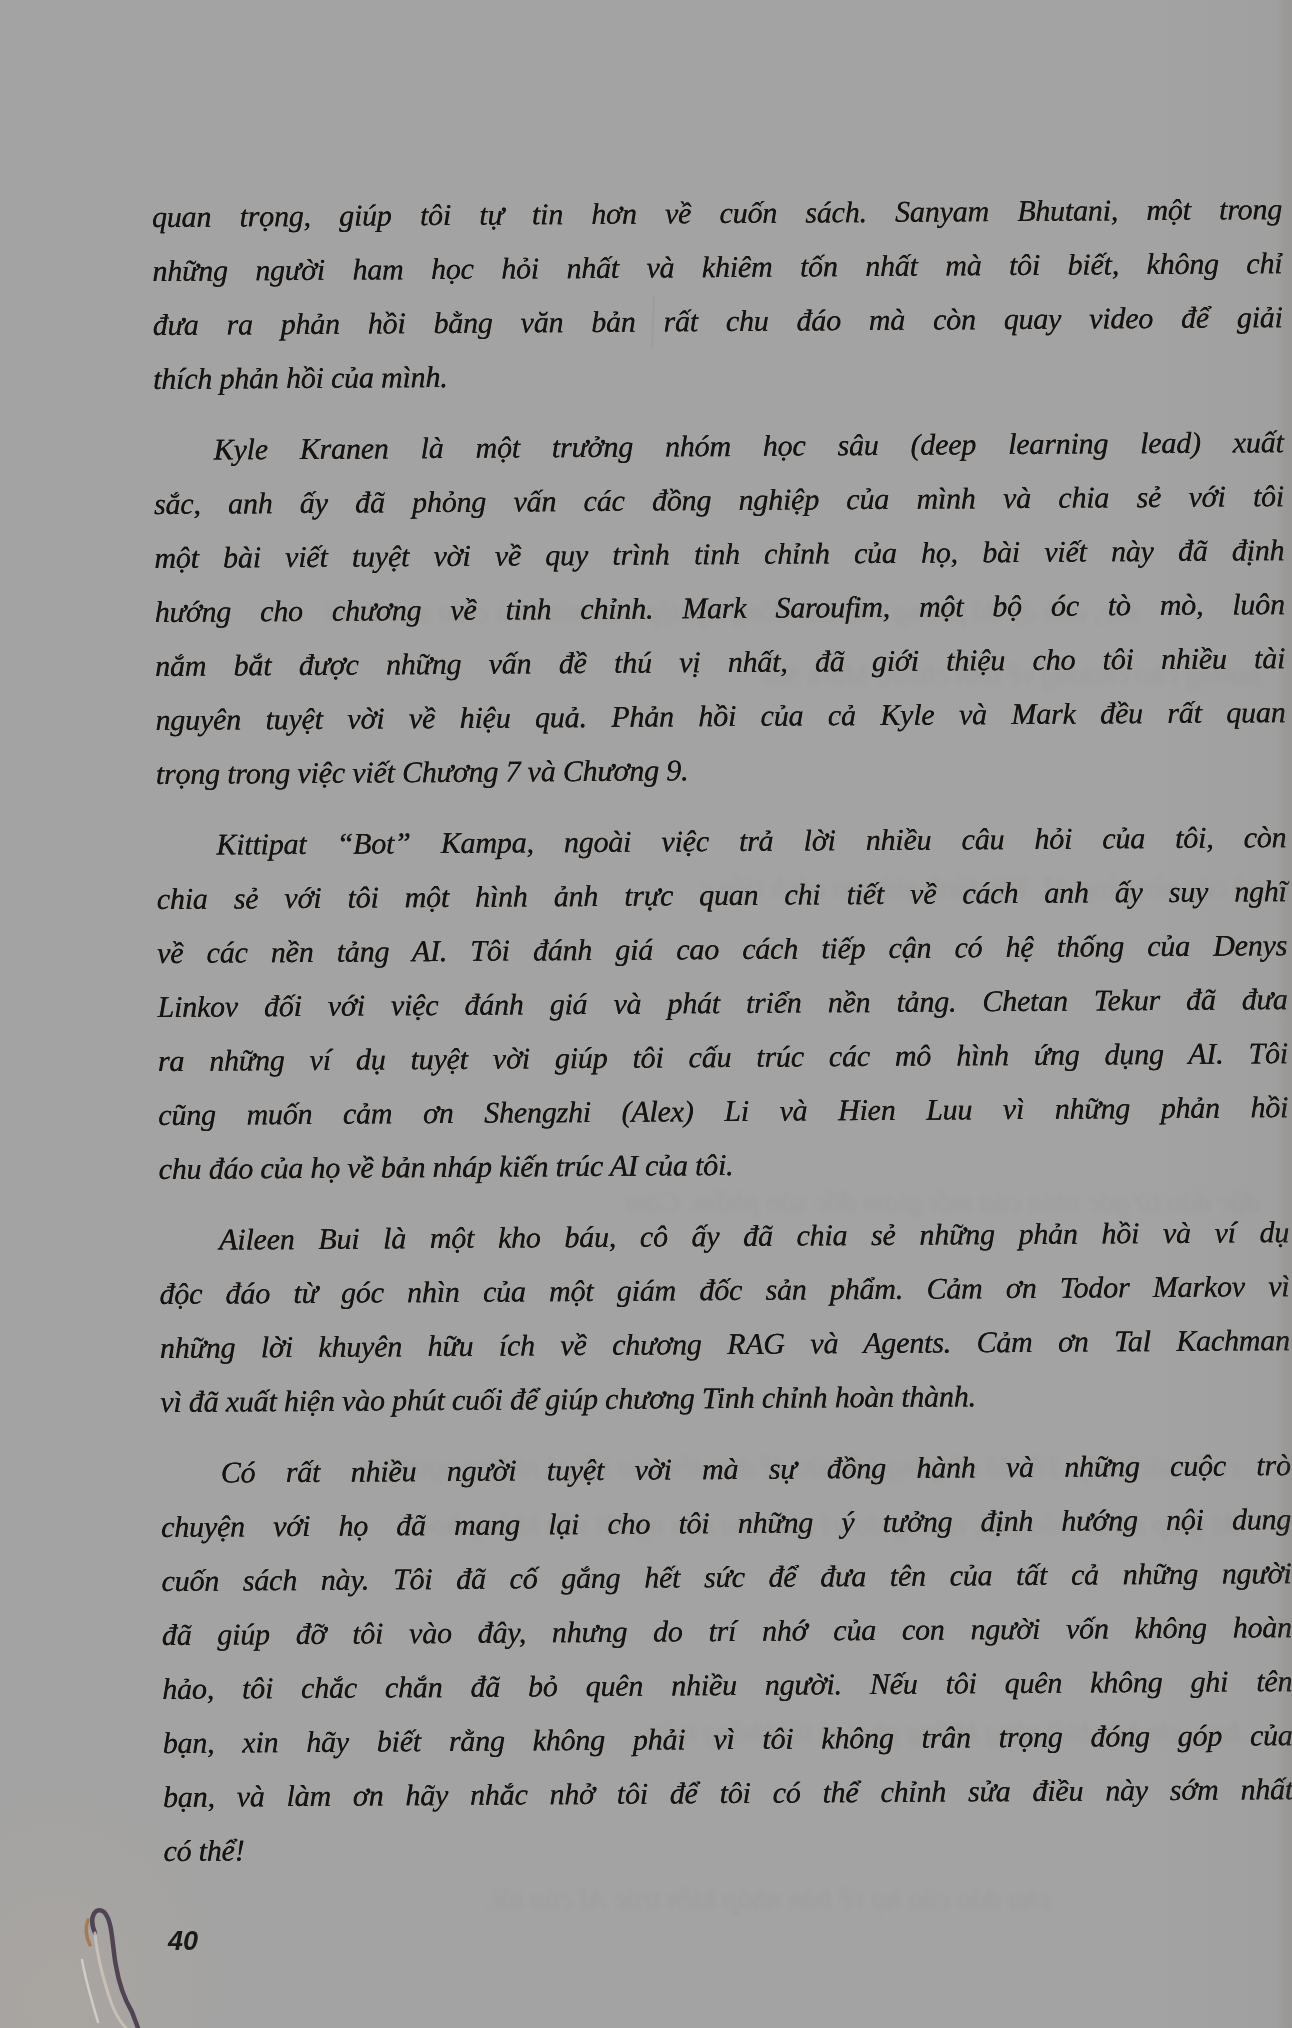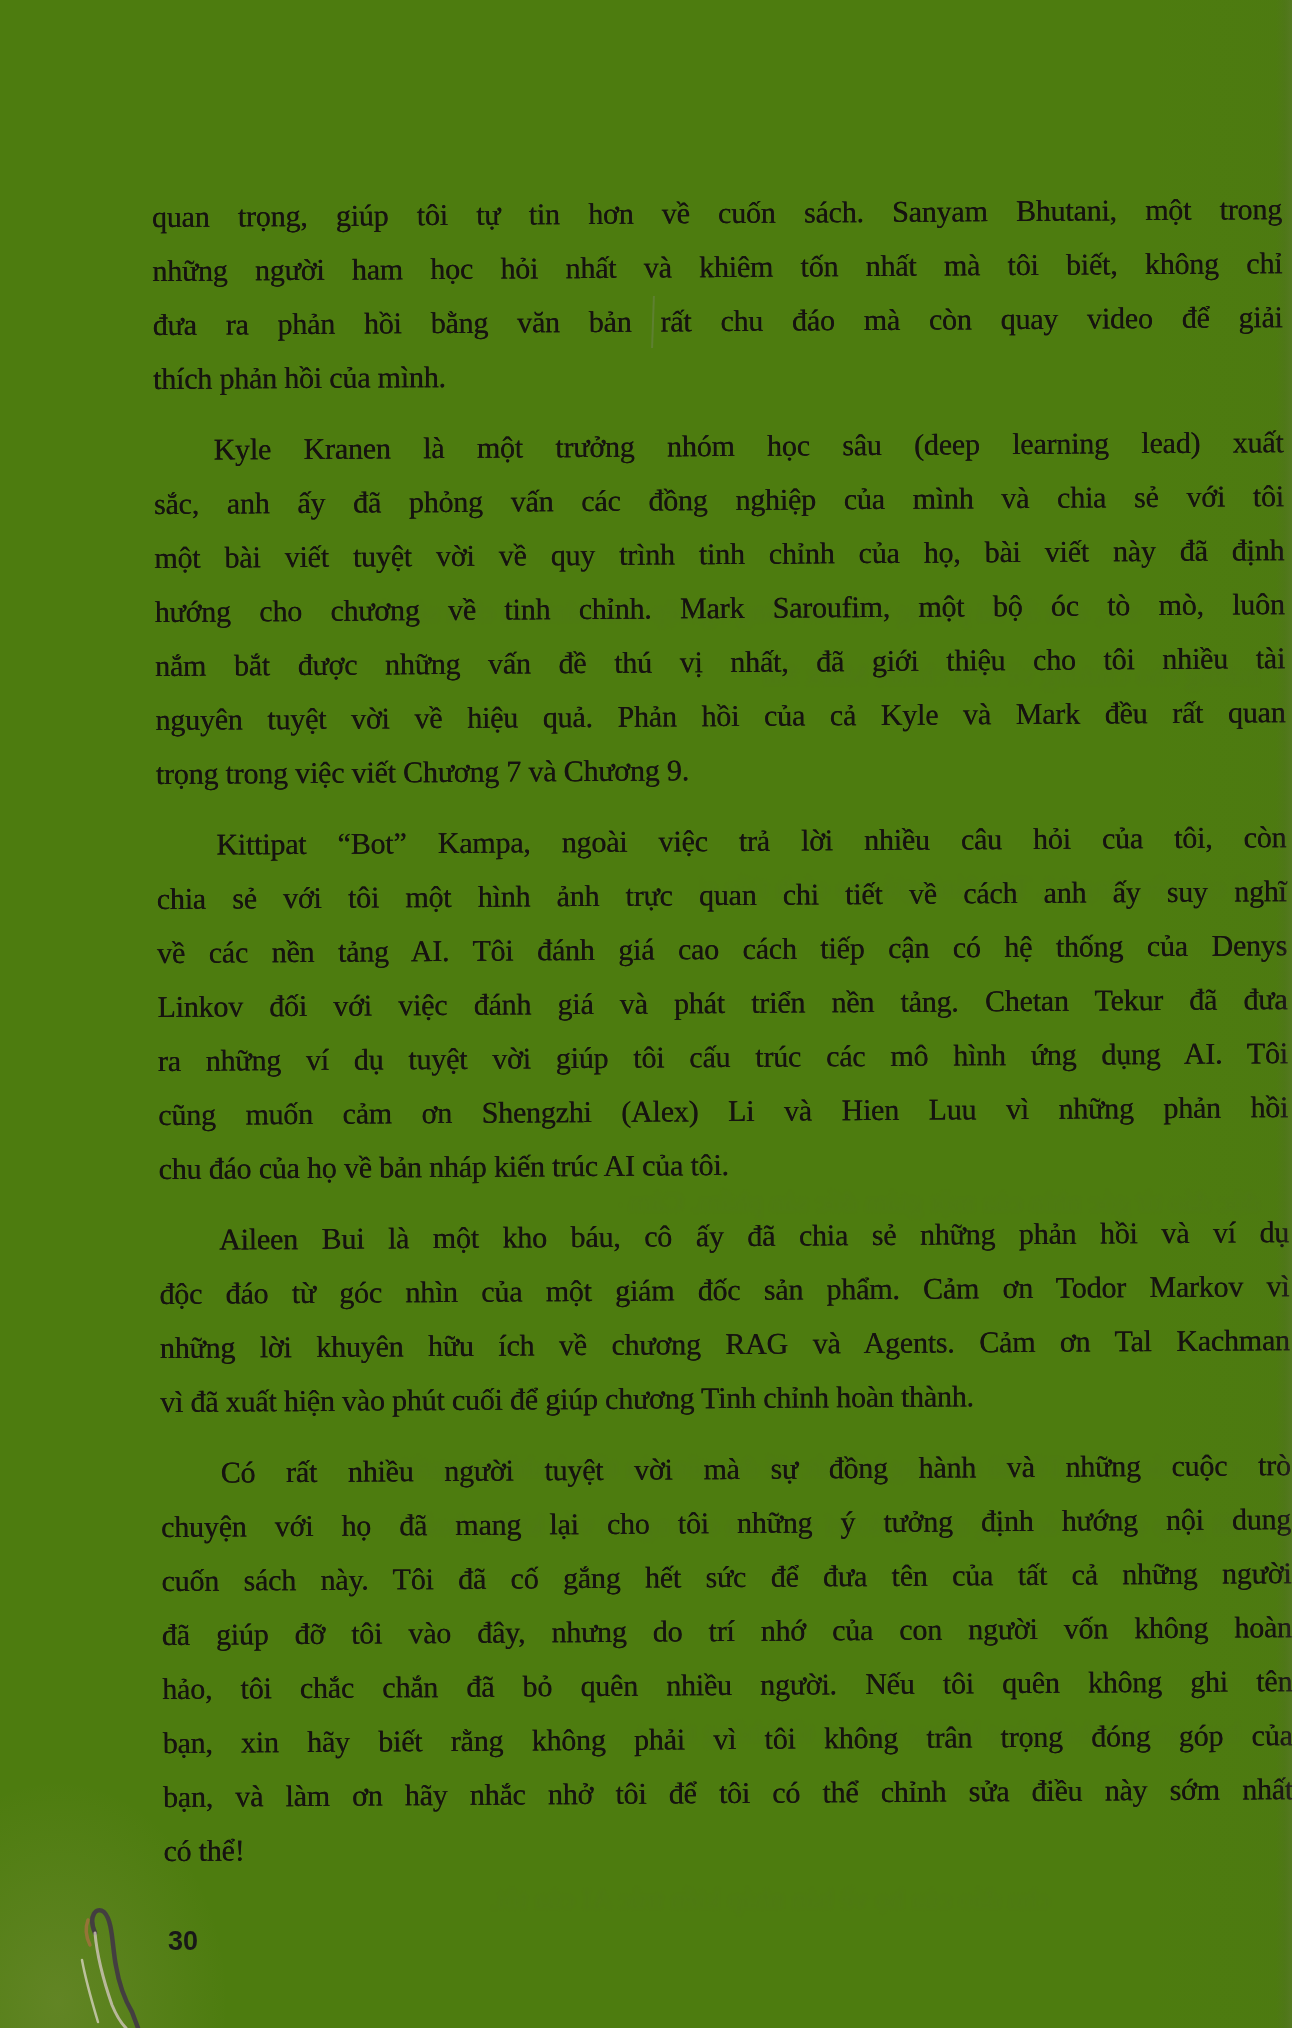--- a/index.html
+++ b/index.html
@@ -5,23 +5,24 @@
   html, body { margin: 0; padding: 0; }
   body {
     background: #e8e8e8;
     font-family: "Liberation Serif", "DejaVu Serif", serif;
   }
   .page {
     position: relative;
     width: 1292px;
     height: 2028px;
     margin: 0 auto;
-    background: #4d7c0f;
+    background: #a3a3a3;
     overflow: hidden;
     color: #161310;
+    font-style: italic;
   }
   
   .text-block {
     position: absolute;
     left: 158px;
     top: 190px;
     width: 1130px;
     transform: rotate(-0.4deg);
     transform-origin: 0px 900px;
     z-index: 3;
@@ -151,16 +152,16 @@
       </div>
     </div>
 
   <svg class="ink-mark" width="160" height="138" viewBox="0 0 160 138">
     <path d="M 55,43 C 48,26 56,16 64,22 C 73,31 72,56 76,76 C 79,94 85,110 92,122 L 98,138" fill="none" stroke="#3f3347" stroke-width="4.5" stroke-linecap="round" opacity="0.85"></path>
     <path d="M 55,43 C 57,66 64,92 72,115 C 77,127 81,133 86,138" fill="none" stroke="#cfc5ba" stroke-width="3" stroke-linecap="round" opacity="0.8"></path>
     <path d="M 48,30 C 45,38 46,47 50,55" fill="none" stroke="#a5713f" stroke-width="3.5" stroke-linecap="round" opacity="0.8"></path>
     <path d="M 42,70 C 46,92 52,112 58,132" fill="none" stroke="#e4dcd2" stroke-width="2.5" stroke-linecap="round" opacity="0.7"></path>
   </svg>
 
-  <div class="page-number">30</div>
+  <div class="page-number">40</div>
 
   <div class="edge-shadow"></div>
 </div>
 
 </body></html>

